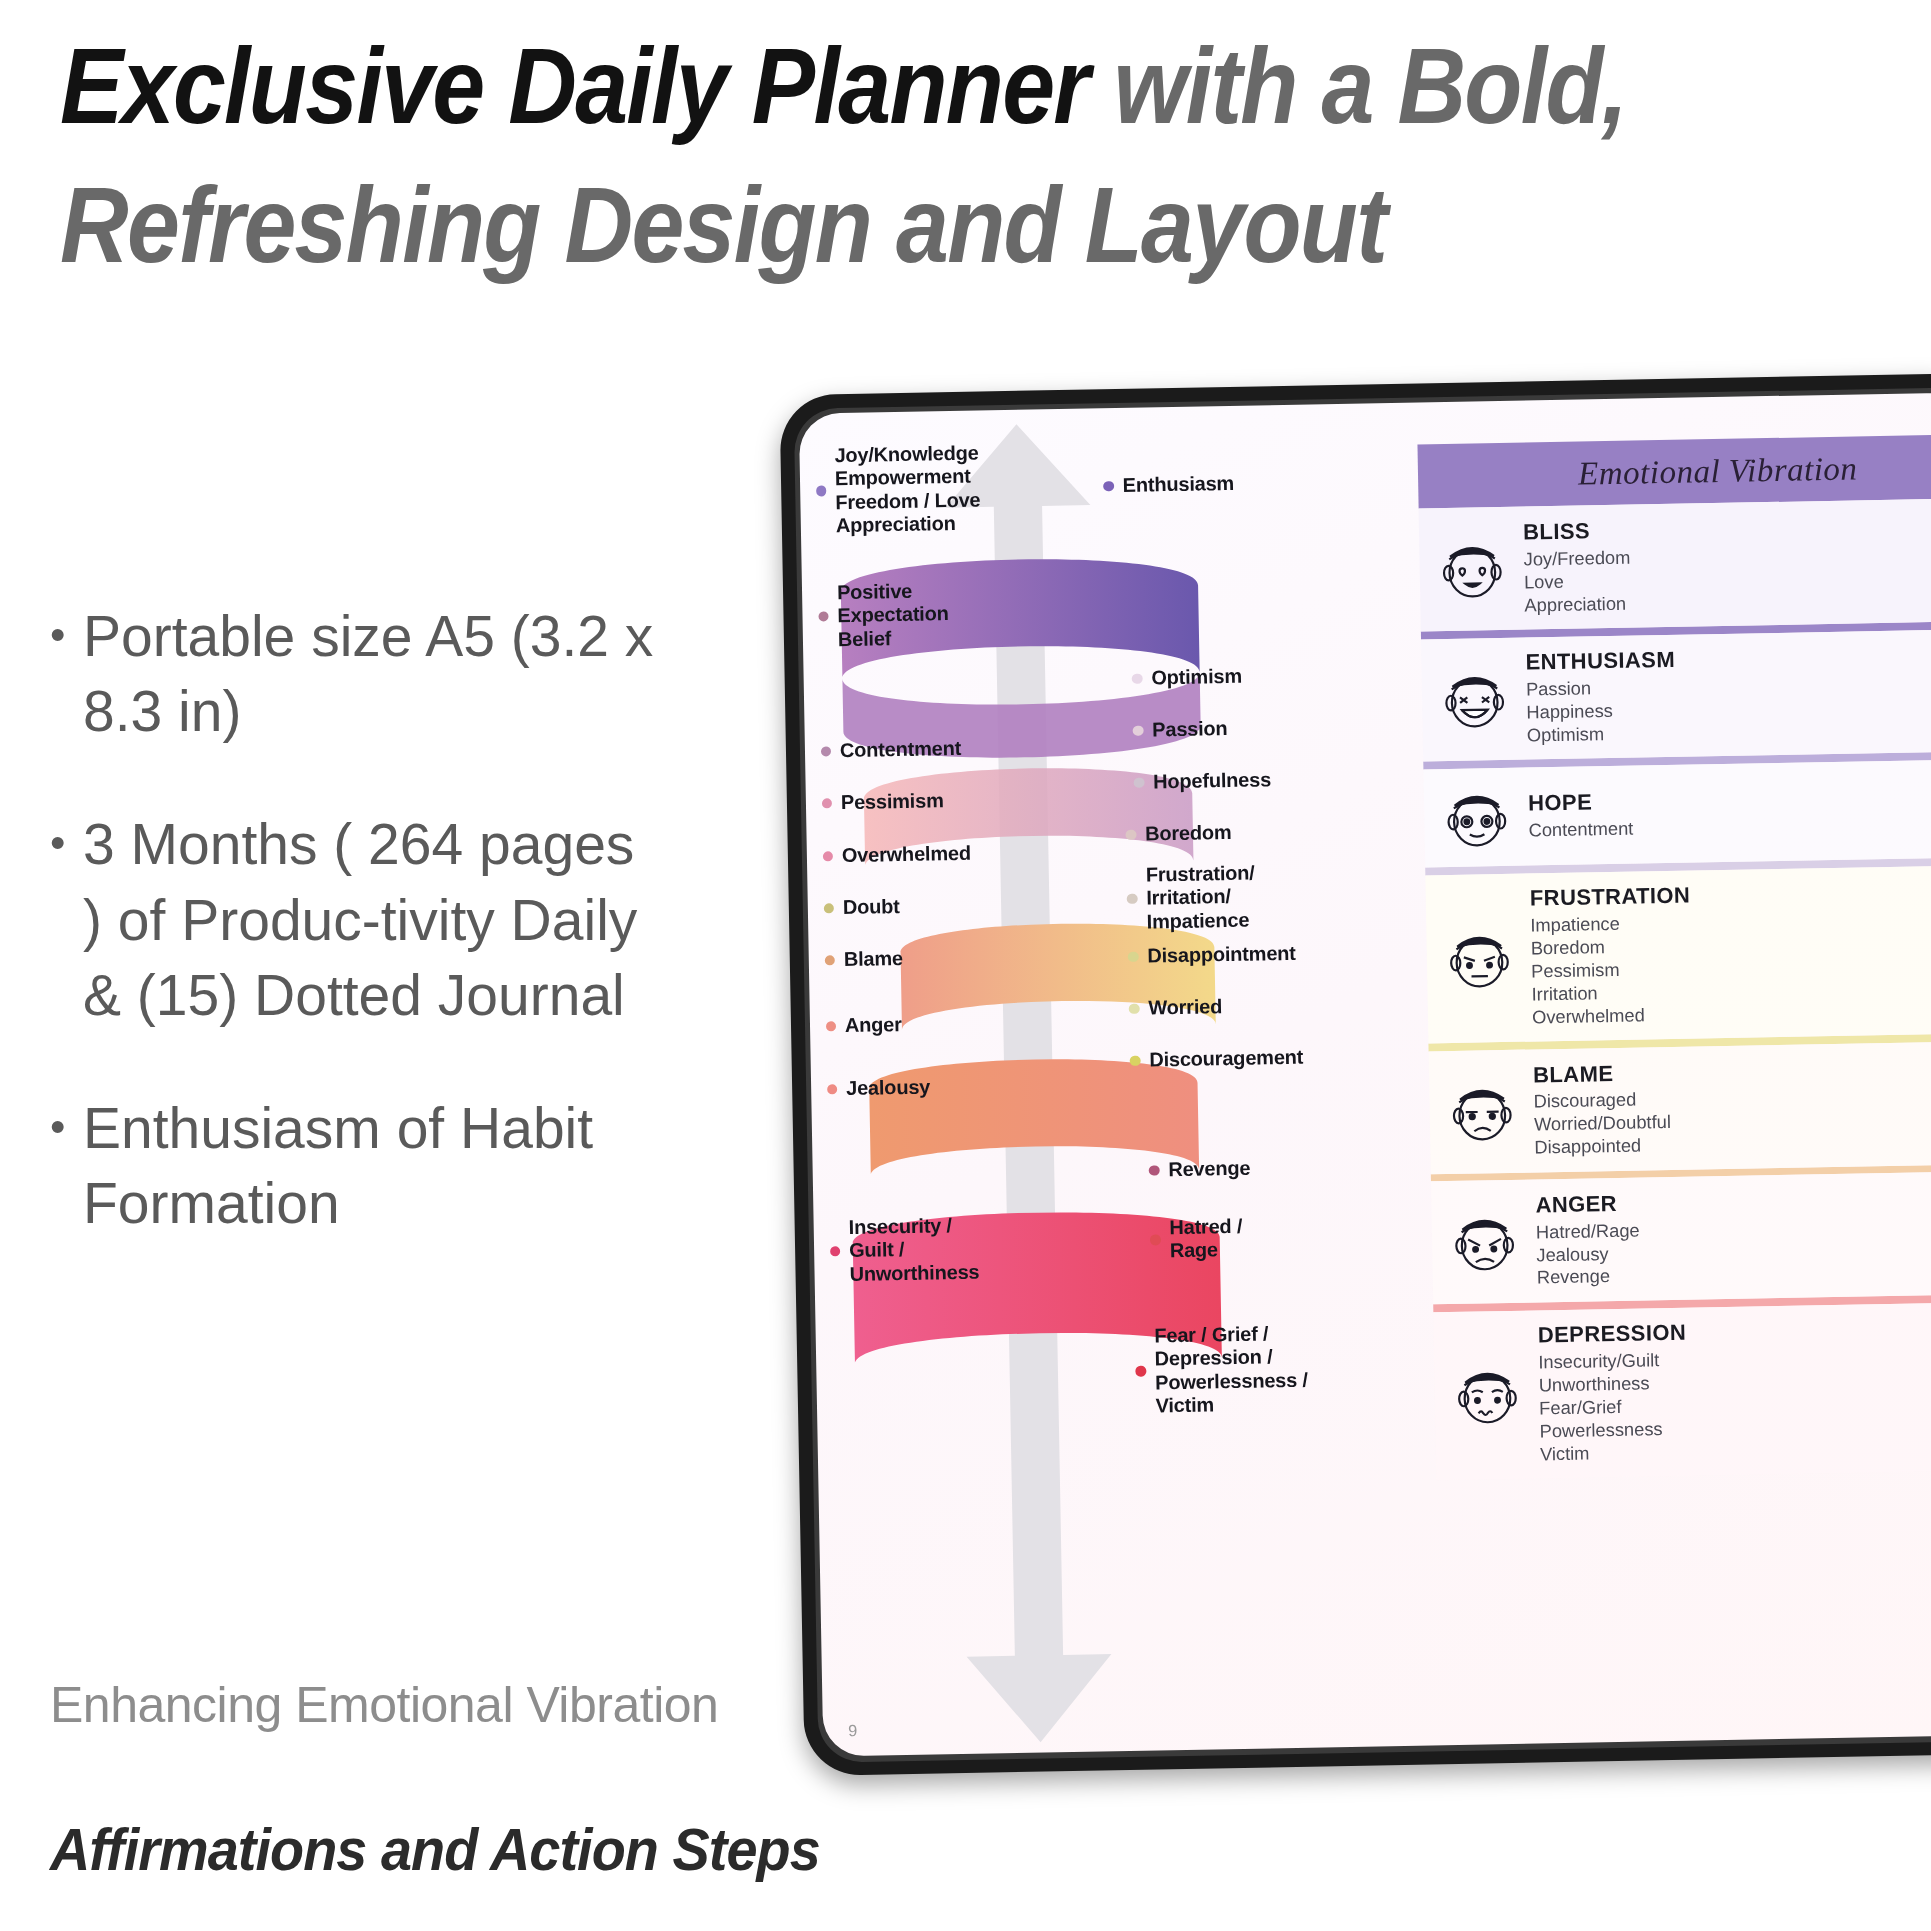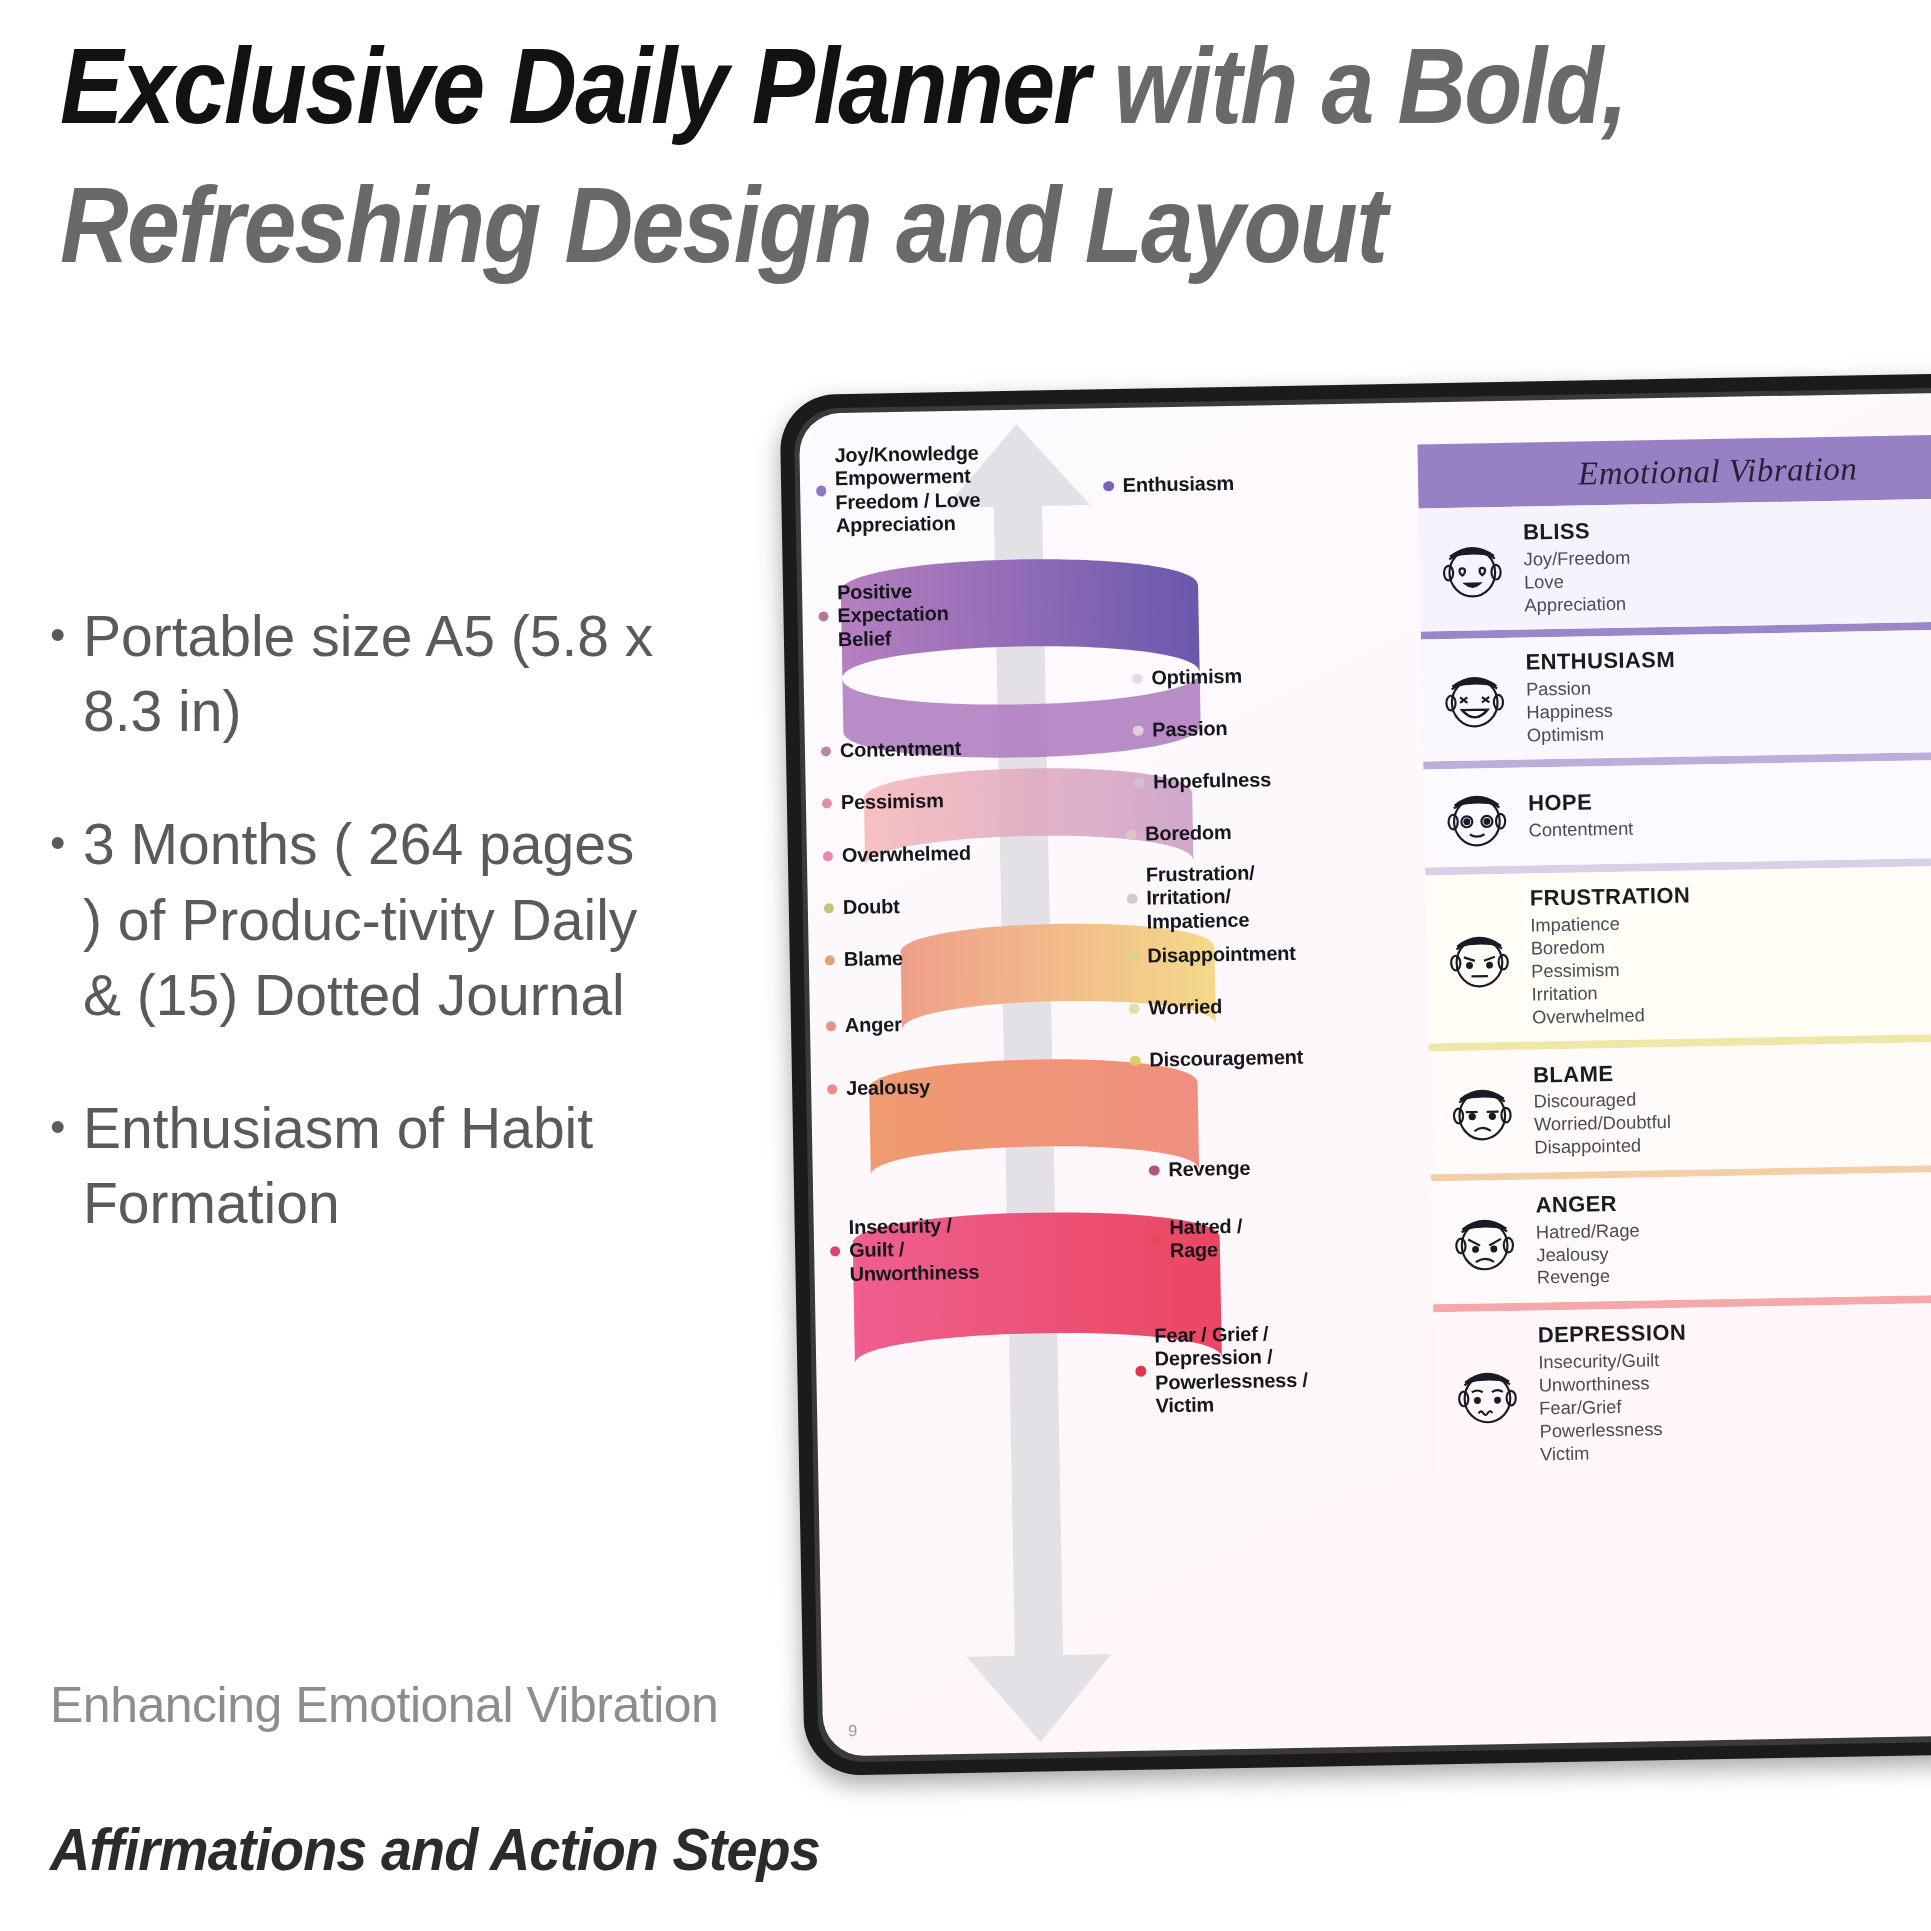--- a/index.html
+++ b/index.html
@@ -111,21 +111,21 @@
 <div id="headline">
   <div>
     <span class="blk">Exclusive Daily Planner </span><span class="gry">with a Bold,</span>
   </div>
   <div class="gry">Refreshing Design and Layout</div>
 </div>
 
 <div id="bullets">
   <div class="bullet-row">
     <span class="bullet-dot">•</span>
-    <span class="bullet-text">Portable size A5 (5.8 x 8.3 in)</span>
+    <span class="bullet-text">Portable size A5 (3.2 x 8.3 in)</span>
   </div>
   <div class="bullet-row">
     <span class="bullet-dot">•</span>
     <span class="bullet-text">3 Months ( 264 pages ) of Produc-tivity Daily &amp; (15) Dotted Journal</span>
   </div>
   <div class="bullet-row">
     <span class="bullet-dot">•</span>
     <span class="bullet-text">Enthusiasm of Habit Formation</span>
   </div>
 </div>

